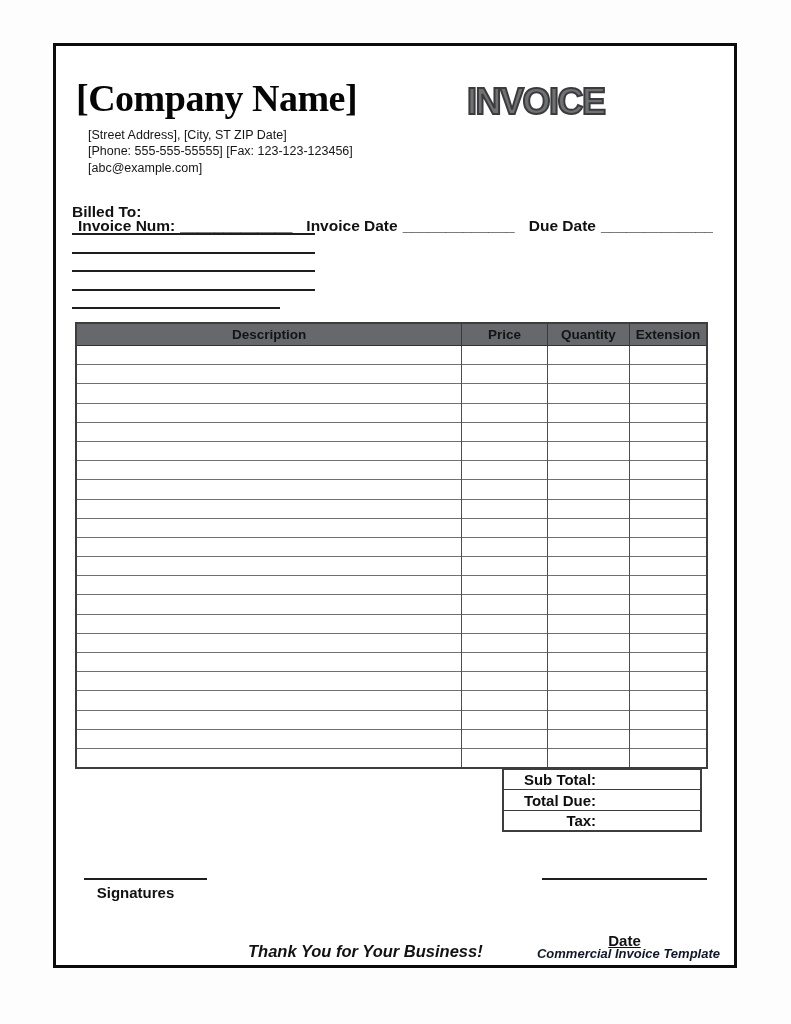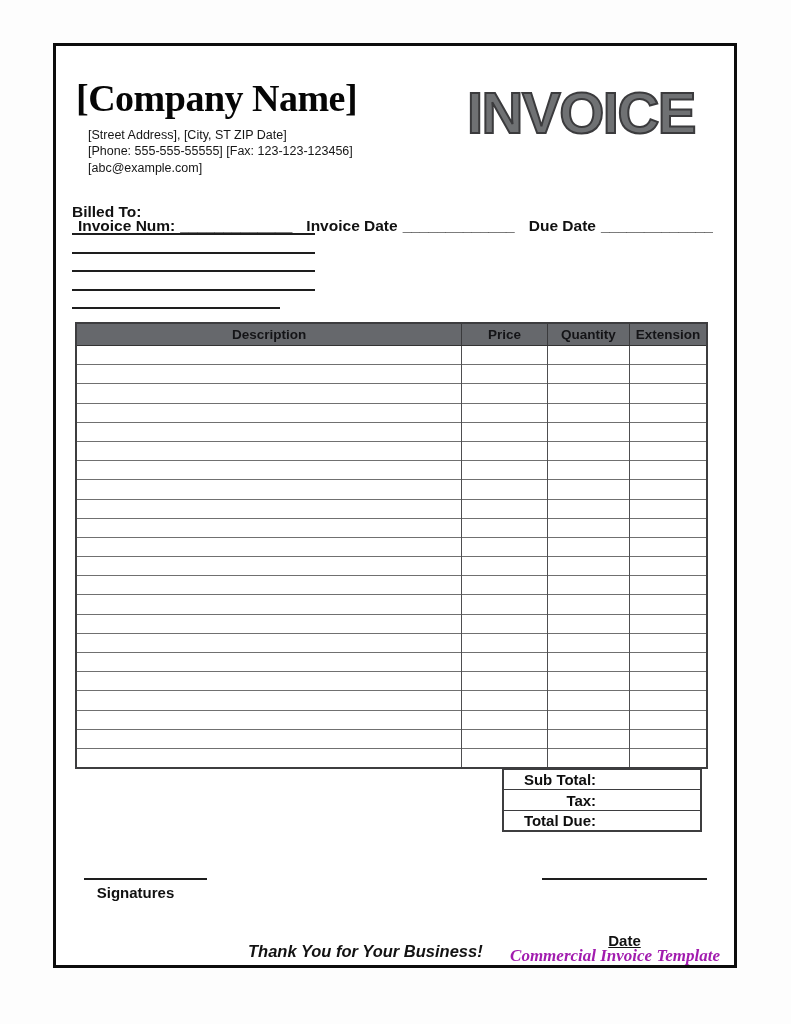--- a/index.html
+++ b/index.html
@@ -3,21 +3,21 @@
 <meta charset="utf-8">
 <style>
   html,body{margin:0;padding:0;background:#fff;}
   .page{position:relative;width:791px;height:1024px;background:#fdfdfd;overflow:hidden;
         font-family:"Liberation Sans",sans-serif;color:#1a1a1a;}
   .frame{position:absolute;left:53px;top:43px;width:684px;height:925px;
          border:3px solid #0c0c0c;box-sizing:border-box;background:#fff;}
   .company-name{position:absolute;left:76px;top:78px;font-family:"Liberation Serif",serif;
                 font-weight:700;font-size:38px;color:#060606;letter-spacing:-.5px;line-height:1.1;}
   .company-address{position:absolute;left:88px;top:127px;font-size:12.5px;line-height:16.3px;color:#161616;}
-  .invoice-title{position:absolute;left:467px;top:84px;font-weight:700;font-size:58px;line-height:1;
+  .invoice-title{position:absolute;left:467px;top:84px;font-weight:700;font-size:36px;line-height:1;
                  color:#6f7173;-webkit-text-stroke:2px #3b3b3d;letter-spacing:-1.5px;}
   .billed-to{position:absolute;left:72px;top:203px;font-weight:700;font-size:15.5px;color:#111;}
   .billed-lines{position:absolute;left:72px;top:233px;}
   .billed-line{border-top:2px solid #1e1e1e;width:243px;height:0;margin-bottom:16.5px;}
   .billed-line:last-child{width:208px;}
   .invoice-meta{position:absolute;right:78px;top:217px;display:flex;flex-direction:row;
                 align-items:flex-end;gap:14px;}
   .meta-row{display:flex;align-items:baseline;font-weight:700;font-size:15.5px;color:#111;white-space:nowrap;}
   .meta-line{margin-left:5px;letter-spacing:0;color:#111;}
   .items{position:absolute;left:75px;top:322px;width:633px;border-collapse:collapse;table-layout:fixed;
@@ -33,21 +33,21 @@
           box-sizing:border-box;background:#fff;}
   .totals-row{display:flex;height:19.4px;align-items:center;border-top:1px solid #3d3d3f;}
   .totals-row:first-child{border-top:none;}
   .totals-label{width:47%;text-align:right;font-weight:700;font-size:15px;color:#0e0e0e;line-height:1;}
   .totals-value{flex:1;height:100%;}
   .sig-rule{position:absolute;height:0;border-top:2px solid #1e1e1e;}
   .sig-label{position:absolute;font-weight:700;font-size:15px;color:#111;text-align:center;}
   .thank-you{position:absolute;left:248px;top:942px;width:300px;
              font-style:italic;font-weight:700;font-size:16.5px;color:#121212;}
   .credit{position:absolute;right:71px;top:946px;font-style:italic;font-weight:700;
-          font-size:17px;color:#a21caf;font-family:Liberation Serif, serif;}
+          font-size:13px;color:#0f172a;}
 </style>
 </head>
 <body>
 
 <div class="page">
   <div class="frame"></div>
 
   <div class="company-name">[Company Name]</div>
   <div class="company-address">
     <div>[Street Address], [City, ST ZIP Date]</div>
@@ -231,25 +231,25 @@
         </tr>
       </tbody>
   </table>
 
   <div class="totals">
       <div class="totals-row">
         <div class="totals-label">Sub Total:</div>
         <div class="totals-value"></div>
       </div>
       <div class="totals-row">
+        <div class="totals-label">Total Due:</div>
+        <div class="totals-value"></div>
+      </div>
+      <div class="totals-row">
         <div class="totals-label">Tax:</div>
-        <div class="totals-value"></div>
-      </div>
-      <div class="totals-row">
-        <div class="totals-label">Total Due:</div>
         <div class="totals-value"></div>
       </div>
     </div>
 
   <div class="sig-rule" style="left:84px;top:878px;width:123px;"></div>
   <div class="sig-label" style="left:62px;top:884px;width:147px;">Signatures</div>
 
   <div class="sig-rule" style="left:542px;top:878px;width:165px;"></div>
   <div class="sig-label" style="left:542px;top:932px;width:165px;text-decoration:underline;">Date</div>
 

